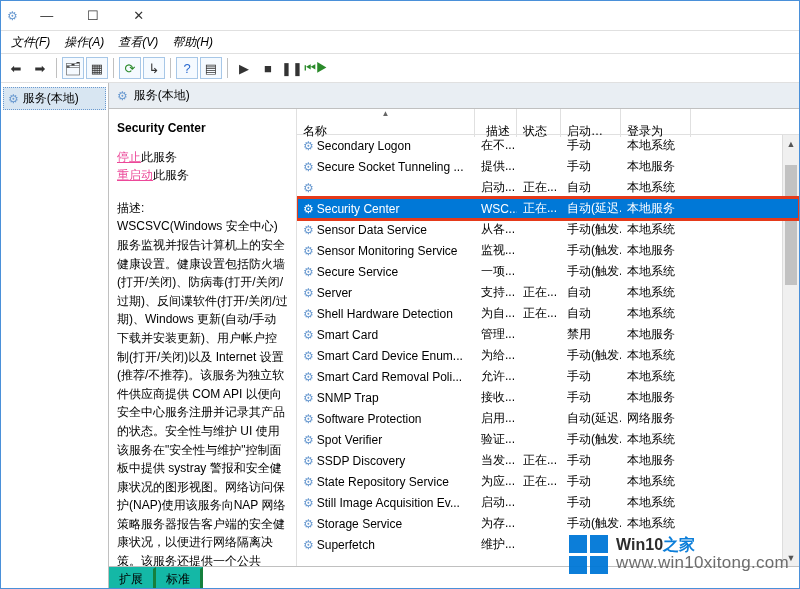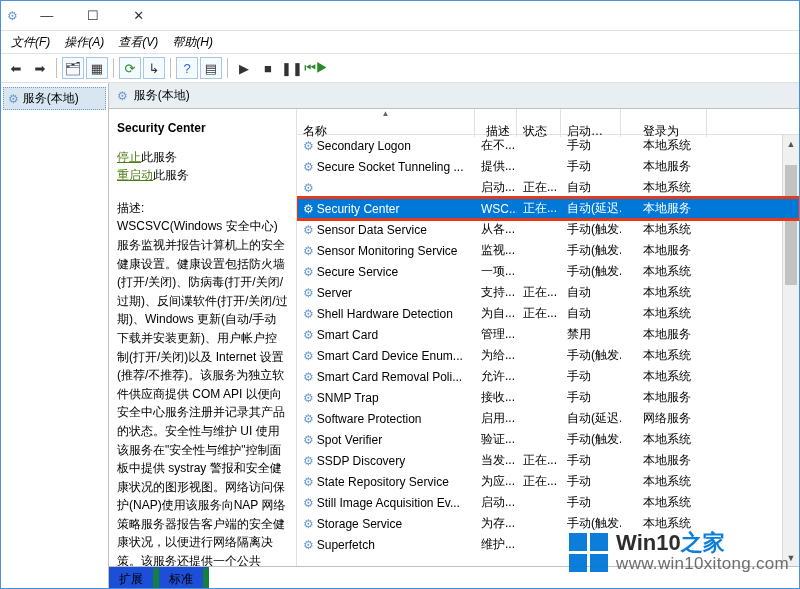--- a/index.html
+++ b/index.html
@@ -18,50 +18,50 @@
   .tb-sep { width:1px; height:20px; background:#c0c0c0; margin:0 3px; }
   .body { display:flex; height:calc(100% - 82px); }
   .left-pane { width:108px; border-right:1px solid #c0c0c0; padding:4px 2px; background:#fff; }
   .tree-item { display:flex; align-items:center; gap:4px; padding:2px 4px; background:#d8e6f2; border:1px dotted #6a9ad0; }
   .main { flex:1; display:flex; flex-direction:column; overflow:hidden; }
   .main-header { height:26px; background:#e9eef3; display:flex; align-items:center; padding:0 8px; gap:6px; border-bottom:1px solid #c0c0c0; }
   .main-body { flex:1; display:flex; overflow:hidden; }
   .detail-pane { width:188px; padding:10px 8px 4px 8px; border-right:1px solid #e0e0e0; overflow:hidden; font-size:12px; line-height:1.55; }
   .detail-title { font-weight:700; margin-bottom:10px; }
   .detail-links { margin-bottom:14px; }
-  .detail-links a { color:#4d7c0f; text-decoration:underline; cursor:pointer; }
+  .detail-links a { color:#ec4899; text-decoration:underline; cursor:pointer; }
   .detail-desc-label { margin-bottom:0; }
   .detail-desc { word-break:break-all; }
   .list-pane { flex:1; display:flex; flex-direction:column; position:relative; overflow:hidden; }
   .list-header { display:flex; height:26px; border-bottom:1px solid #e0e0e0; background:#fff; }
   .col-h { padding:14px 6px; border-right:1px solid #e0e0e0; white-space:nowrap; overflow:hidden; text-overflow:ellipsis; position:relative; }
   .c-name { width:178px; }
   .c-desc { width:42px;text-align:right; }
   .c-status { width:44px; }
   .c-start { width:60px; }
-  .c-logon { width:70px;margin-left:16px; }
+  .c-logon { width:70px; }
   .list-rows { flex:1; overflow:hidden; position:relative; }
   .row { display:flex; height:21px; align-items:center; }
   .row.selected { background:#0078d7; color:#fff; }
   .row.redbox { outline:3px solid #e53a1a; outline-offset:-1px; position:relative; z-index:2; }
   .cell { padding:0 6px; white-space:nowrap; overflow:hidden; text-overflow:ellipsis; display:flex; align-items:center; gap:3px; }
   .gear { color:#6a9ad0; font-size:12px; line-height:1; }
   .row.selected .gear { color:#fff; }
   .scroll-v { position:absolute; right:0; top:26px; bottom:0; width:17px; background:#f0f0f0; border-left:1px solid #ddd; }
   .scroll-thumb { position:absolute; left:2px; right:2px; top:30px; height:120px; background:#c2c2c2; }
   .scroll-btn { position:absolute; left:0; right:0; height:17px; background:#f0f0f0; display:flex; align-items:center; justify-content:center; font-size:9px; color:#555; }
   .scroll-btn.up { top:0; }
   .scroll-btn.down { bottom:0; }
   .tabs { height:22px; display:flex; border-top:1px solid #c0c0c0; }
-  .tab { padding:2px 10px; border-right:6px solid #15803d; font-size:12px; background:#1d4ed8; border-top:2px solid transparent; }
+  .tab { padding:2px 10px; border-right:3px solid #15803d; font-size:12px; background:#14b8a6; border-top:2px solid transparent; }
   .watermark { position:absolute; right:10px; bottom:14px; display:flex; align-items:center; gap:8px; pointer-events:none; opacity:.95; }
   .wm-logo { display:grid; grid-template-columns:18px 18px; grid-template-rows:18px 18px; gap:3px; }
   .wm-logo span { background:#0078d7; }
   .wm-text { display:flex; flex-direction:column; line-height:1.1; }
-  .wm-main { font-size:22px; font-weight:700; color:#222; }
+  .wm-main { font-size:16px; font-weight:700; color:#222; }
   .wm-main em { font-style:normal; color:#0078d7; }
   .wm-url { font-size:17px; color:#666; letter-spacing:.3px; }
 </style>
 </head>
 <body>
 
 <div class="window">
 
   <div class="titlebar">
     <span class="title-icon">⚙</span>

